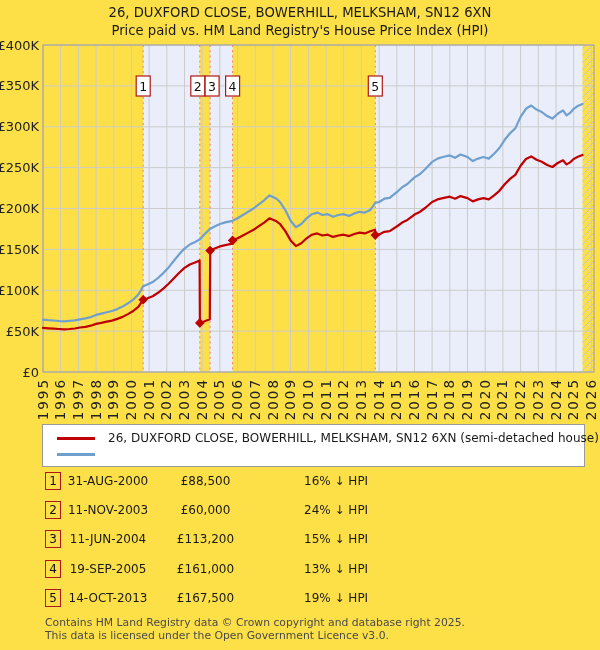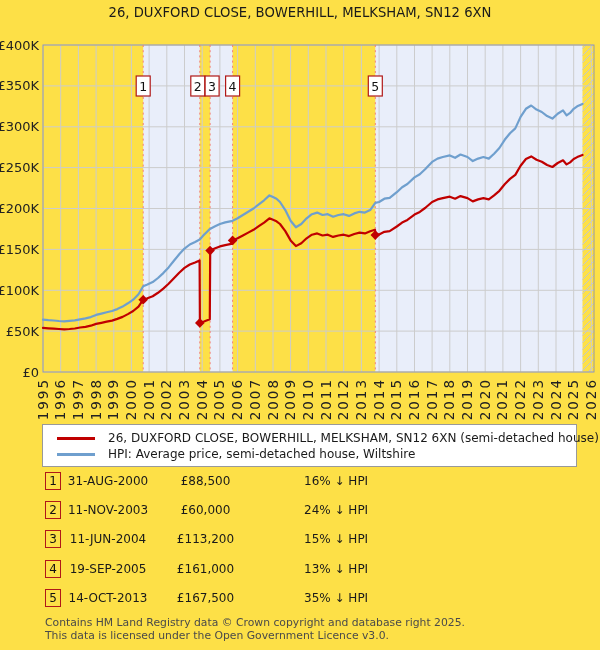--- a/index.html
+++ b/index.html
@@ -4,40 +4,41 @@
 <style>
   html,body{margin:0;padding:0;background:#ffffff;}
   .page{position:relative;width:600px;height:650px;background:#fde047;
         font-family:"DejaVu Sans",sans-serif;color:#1a1a1a;overflow:hidden;}
   .title{position:absolute;top:4px;left:0;width:600px;text-align:center;
          font-size:13.2px;line-height:17px;}
   .subtitle{position:absolute;top:22px;left:0;width:600px;text-align:center;
          font-size:13.2px;line-height:17px;}
   svg.chart{position:absolute;top:36px;left:0;font-family:"DejaVu Sans",sans-serif;}
   .legend{position:absolute;top:424px;left:42px;width:529px;border:1px solid #999;
-          background:#fff;padding:5px 4px 4px 0;}
+          background:#fff;padding:5px 12px 4px 0;}
   .lrow{display:flex;align-items:center;height:16px;padding-left:14px;}
   .swatch{display:inline-block;width:38px;height:3px;margin-right:13px;flex:0 0 auto;}
   .ltext{font-size:12px;white-space:nowrap;}
   .sales-table{position:absolute;top:471px;left:45px;width:520px;}
   .trow{display:flex;align-items:center;height:19px;margin-bottom:10.4px;}
   .nbox{display:inline-flex;align-items:center;justify-content:center;
         width:14px;height:16px;border:1px solid #b01818;font-size:12px;
         color:#111;flex:0 0 auto;}
   .tdate{display:inline-block;width:94px;text-align:center;font-size:12px;}
   .tprice{display:inline-block;width:101px;text-align:center;font-size:12px;}
   .tdelta{display:inline-block;margin-left:48px;font-size:12px;text-align:right;}
   .footer{position:absolute;top:617px;left:45px;font-size:10.8px;
           line-height:12.5px;color:#4a4a4a;}
 </style>
 </head>
 <body>
 
 <div class="page">
   <div class="title">26, DUXFORD CLOSE, BOWERHILL, MELKSHAM, SN12 6XN</div>
+  <div class="subtitle">Price paid vs. HM Land Registry's House Price Index (HPI)</div>
 
   <svg class="chart" width="600" height="388" viewBox="0 0 600 388">
       <defs>
         <pattern id="hatch" width="7" height="7" patternUnits="userSpaceOnUse">
           <path d="M0,7 L7,0 M-1.5,1.5 L1.5,-1.5 M5.5,8.5 L8.5,5.5" stroke="#c2c6ce" stroke-width="1" fill="none"></path>
         </pattern>
       </defs>
       <g>
         <rect x="143.2" y="9" width="56.6" height="327" fill="#e9eefa"></rect>
         <rect x="210.1" y="9" width="22.5" height="327" fill="#e9eefa"></rect>
@@ -163,21 +164,20 @@
       </g>
     </svg>
 
   <div class="legend">
     <div class="lrow">
       <span class="swatch" style="background: rgb(192, 0, 0);"></span>
       <span class="ltext">26, DUXFORD CLOSE, BOWERHILL, MELKSHAM, SN12 6XN (semi-detached house)</span>
     </div>
     <div class="lrow">
       <span class="swatch" style="background: rgb(111, 159, 206);"></span>
-      <span class="ltext">HPI: Average price, semi-detached house, Wiltshire</span>
     </div>
   </div>
 
   <div class="sales-table">
     <div class="trow">
       <span class="nbox">1</span>
       <span class="tdate">31-AUG-2000</span>
       <span class="tprice">£88,500</span>
       <span class="tdelta">16% ↓ HPI</span>
     </div>
@@ -196,21 +196,21 @@
     <div class="trow">
       <span class="nbox">4</span>
       <span class="tdate">19-SEP-2005</span>
       <span class="tprice">£161,000</span>
       <span class="tdelta">13% ↓ HPI</span>
     </div>
     <div class="trow">
       <span class="nbox">5</span>
       <span class="tdate">14-OCT-2013</span>
       <span class="tprice">£167,500</span>
-      <span class="tdelta">35% ↓ HPI</span>
+      <span class="tdelta">19% ↓ HPI</span>
     </div>
   </div>
 
   <div class="footer">
     <div>Contains HM Land Registry data © Crown copyright and database right 2025.</div>
     <div>This data is licensed under the Open Government Licence v3.0.</div>
   </div>
 </div>
 
 </body></html>

